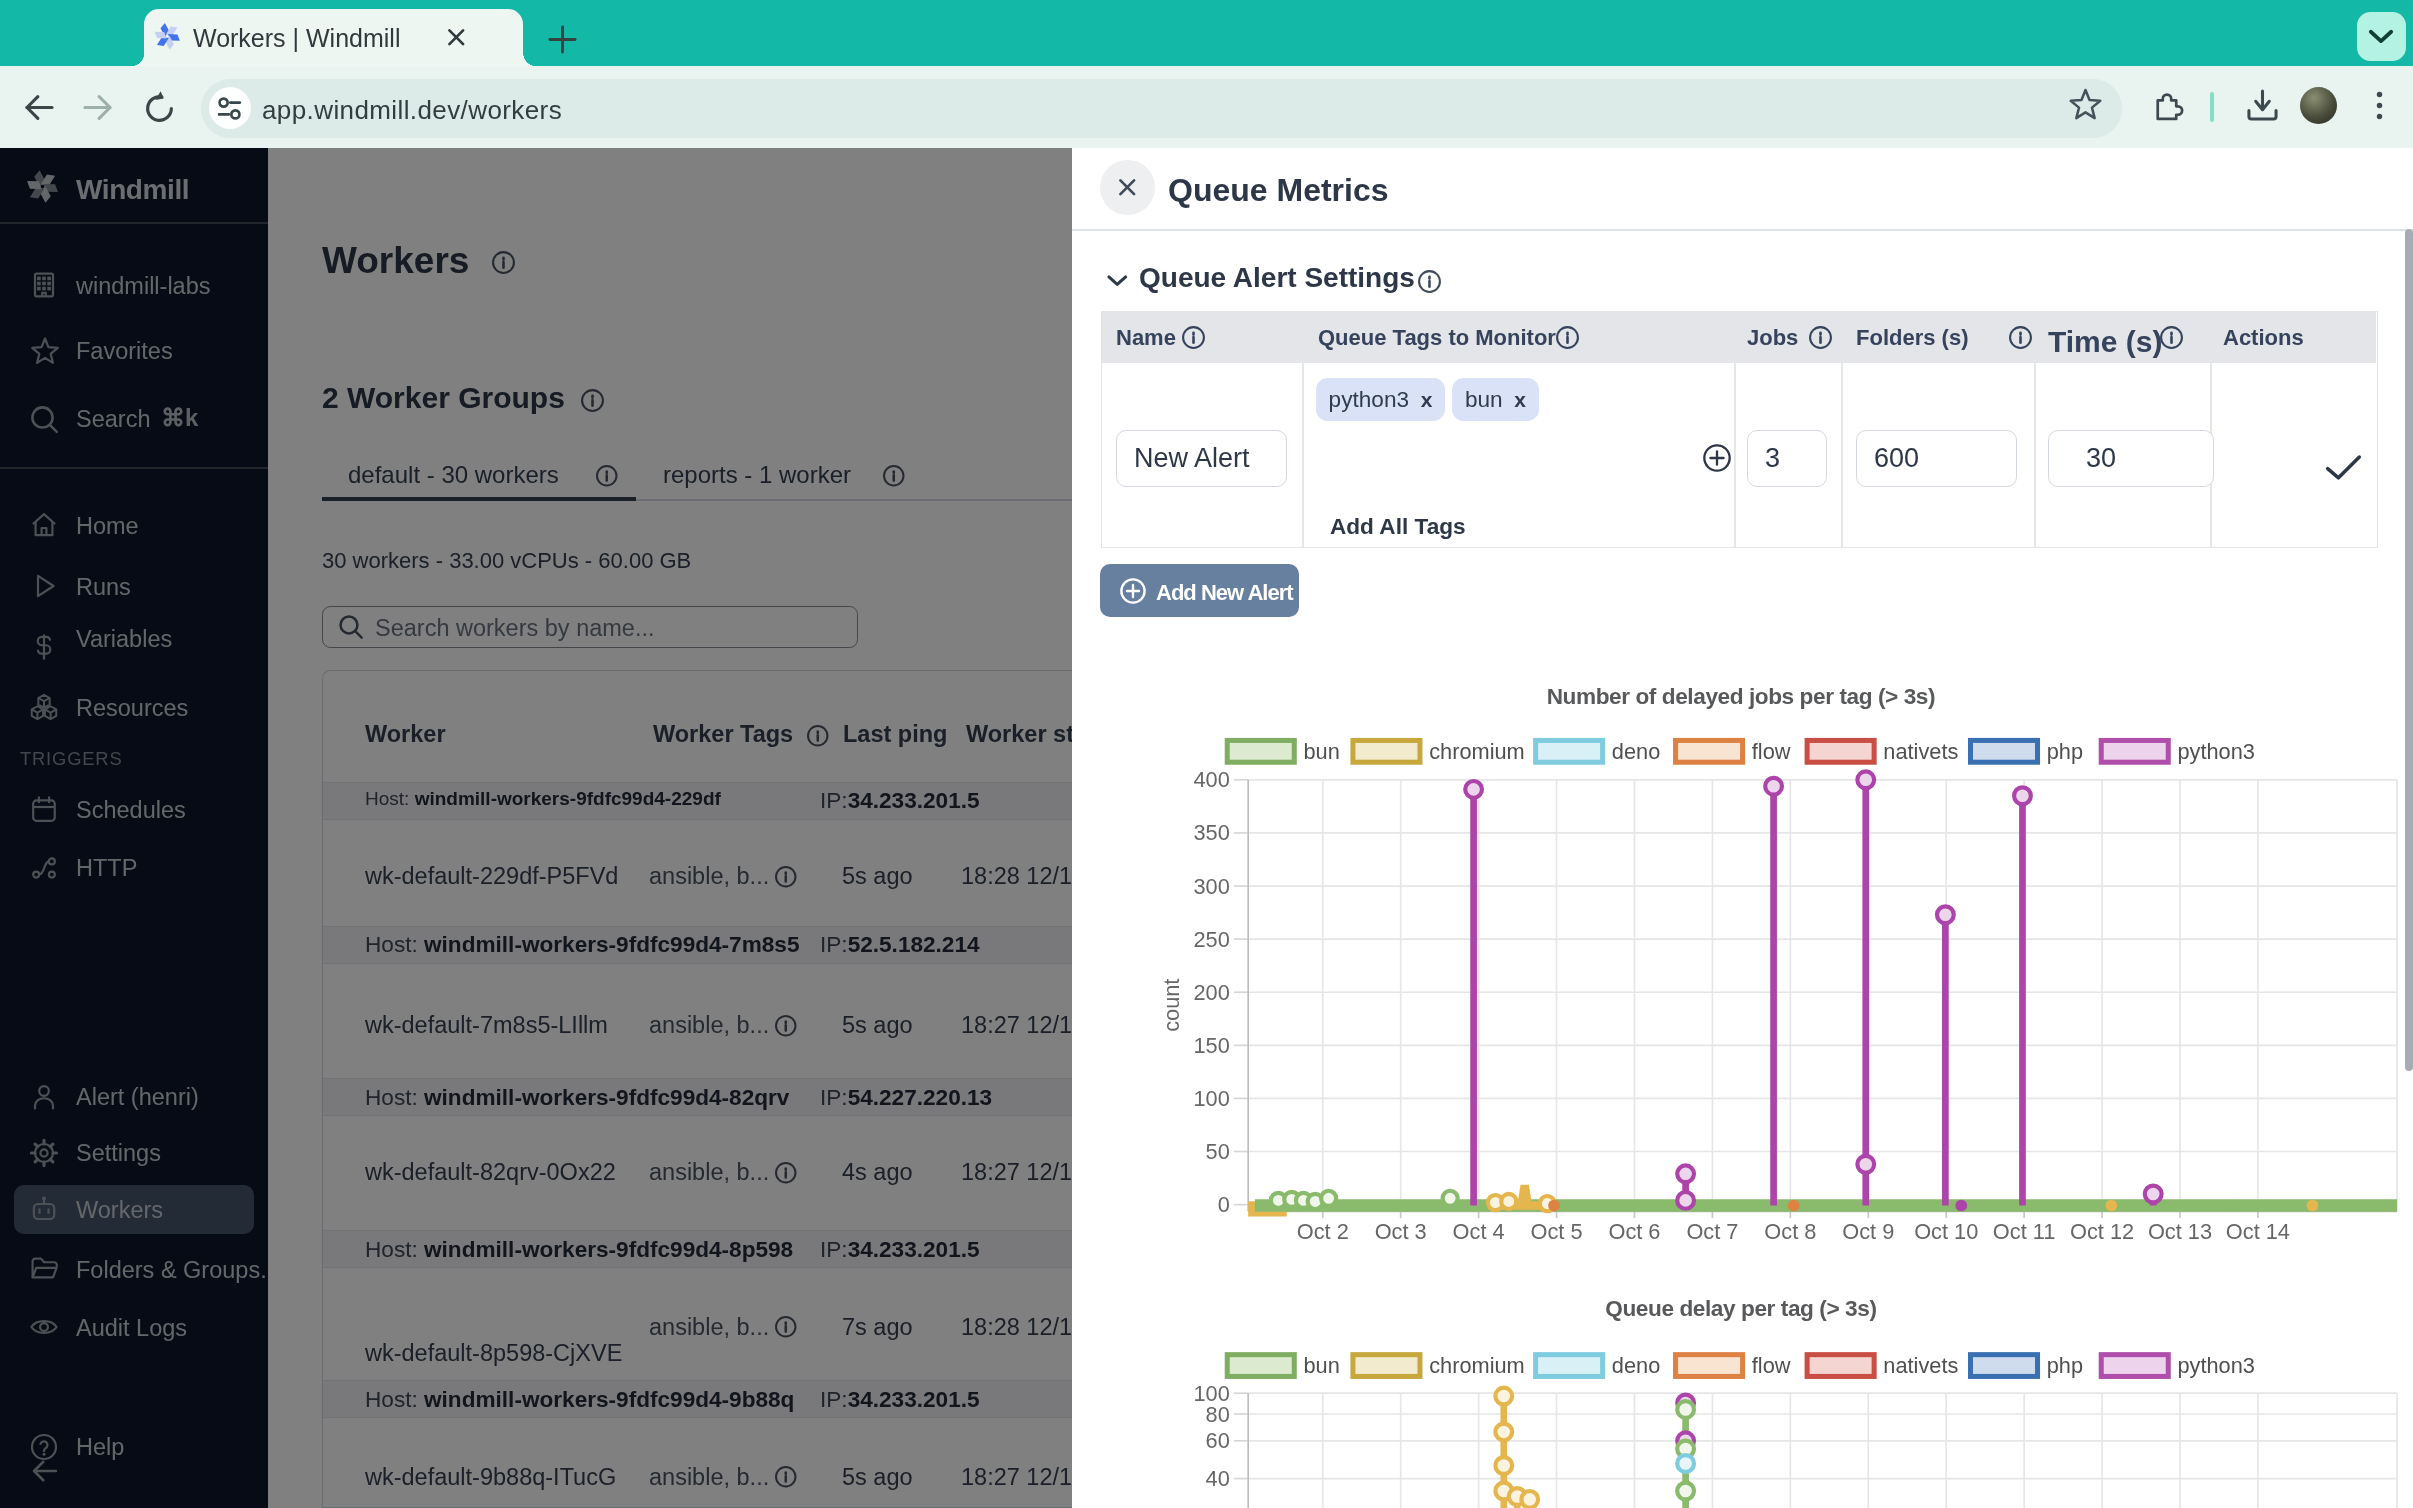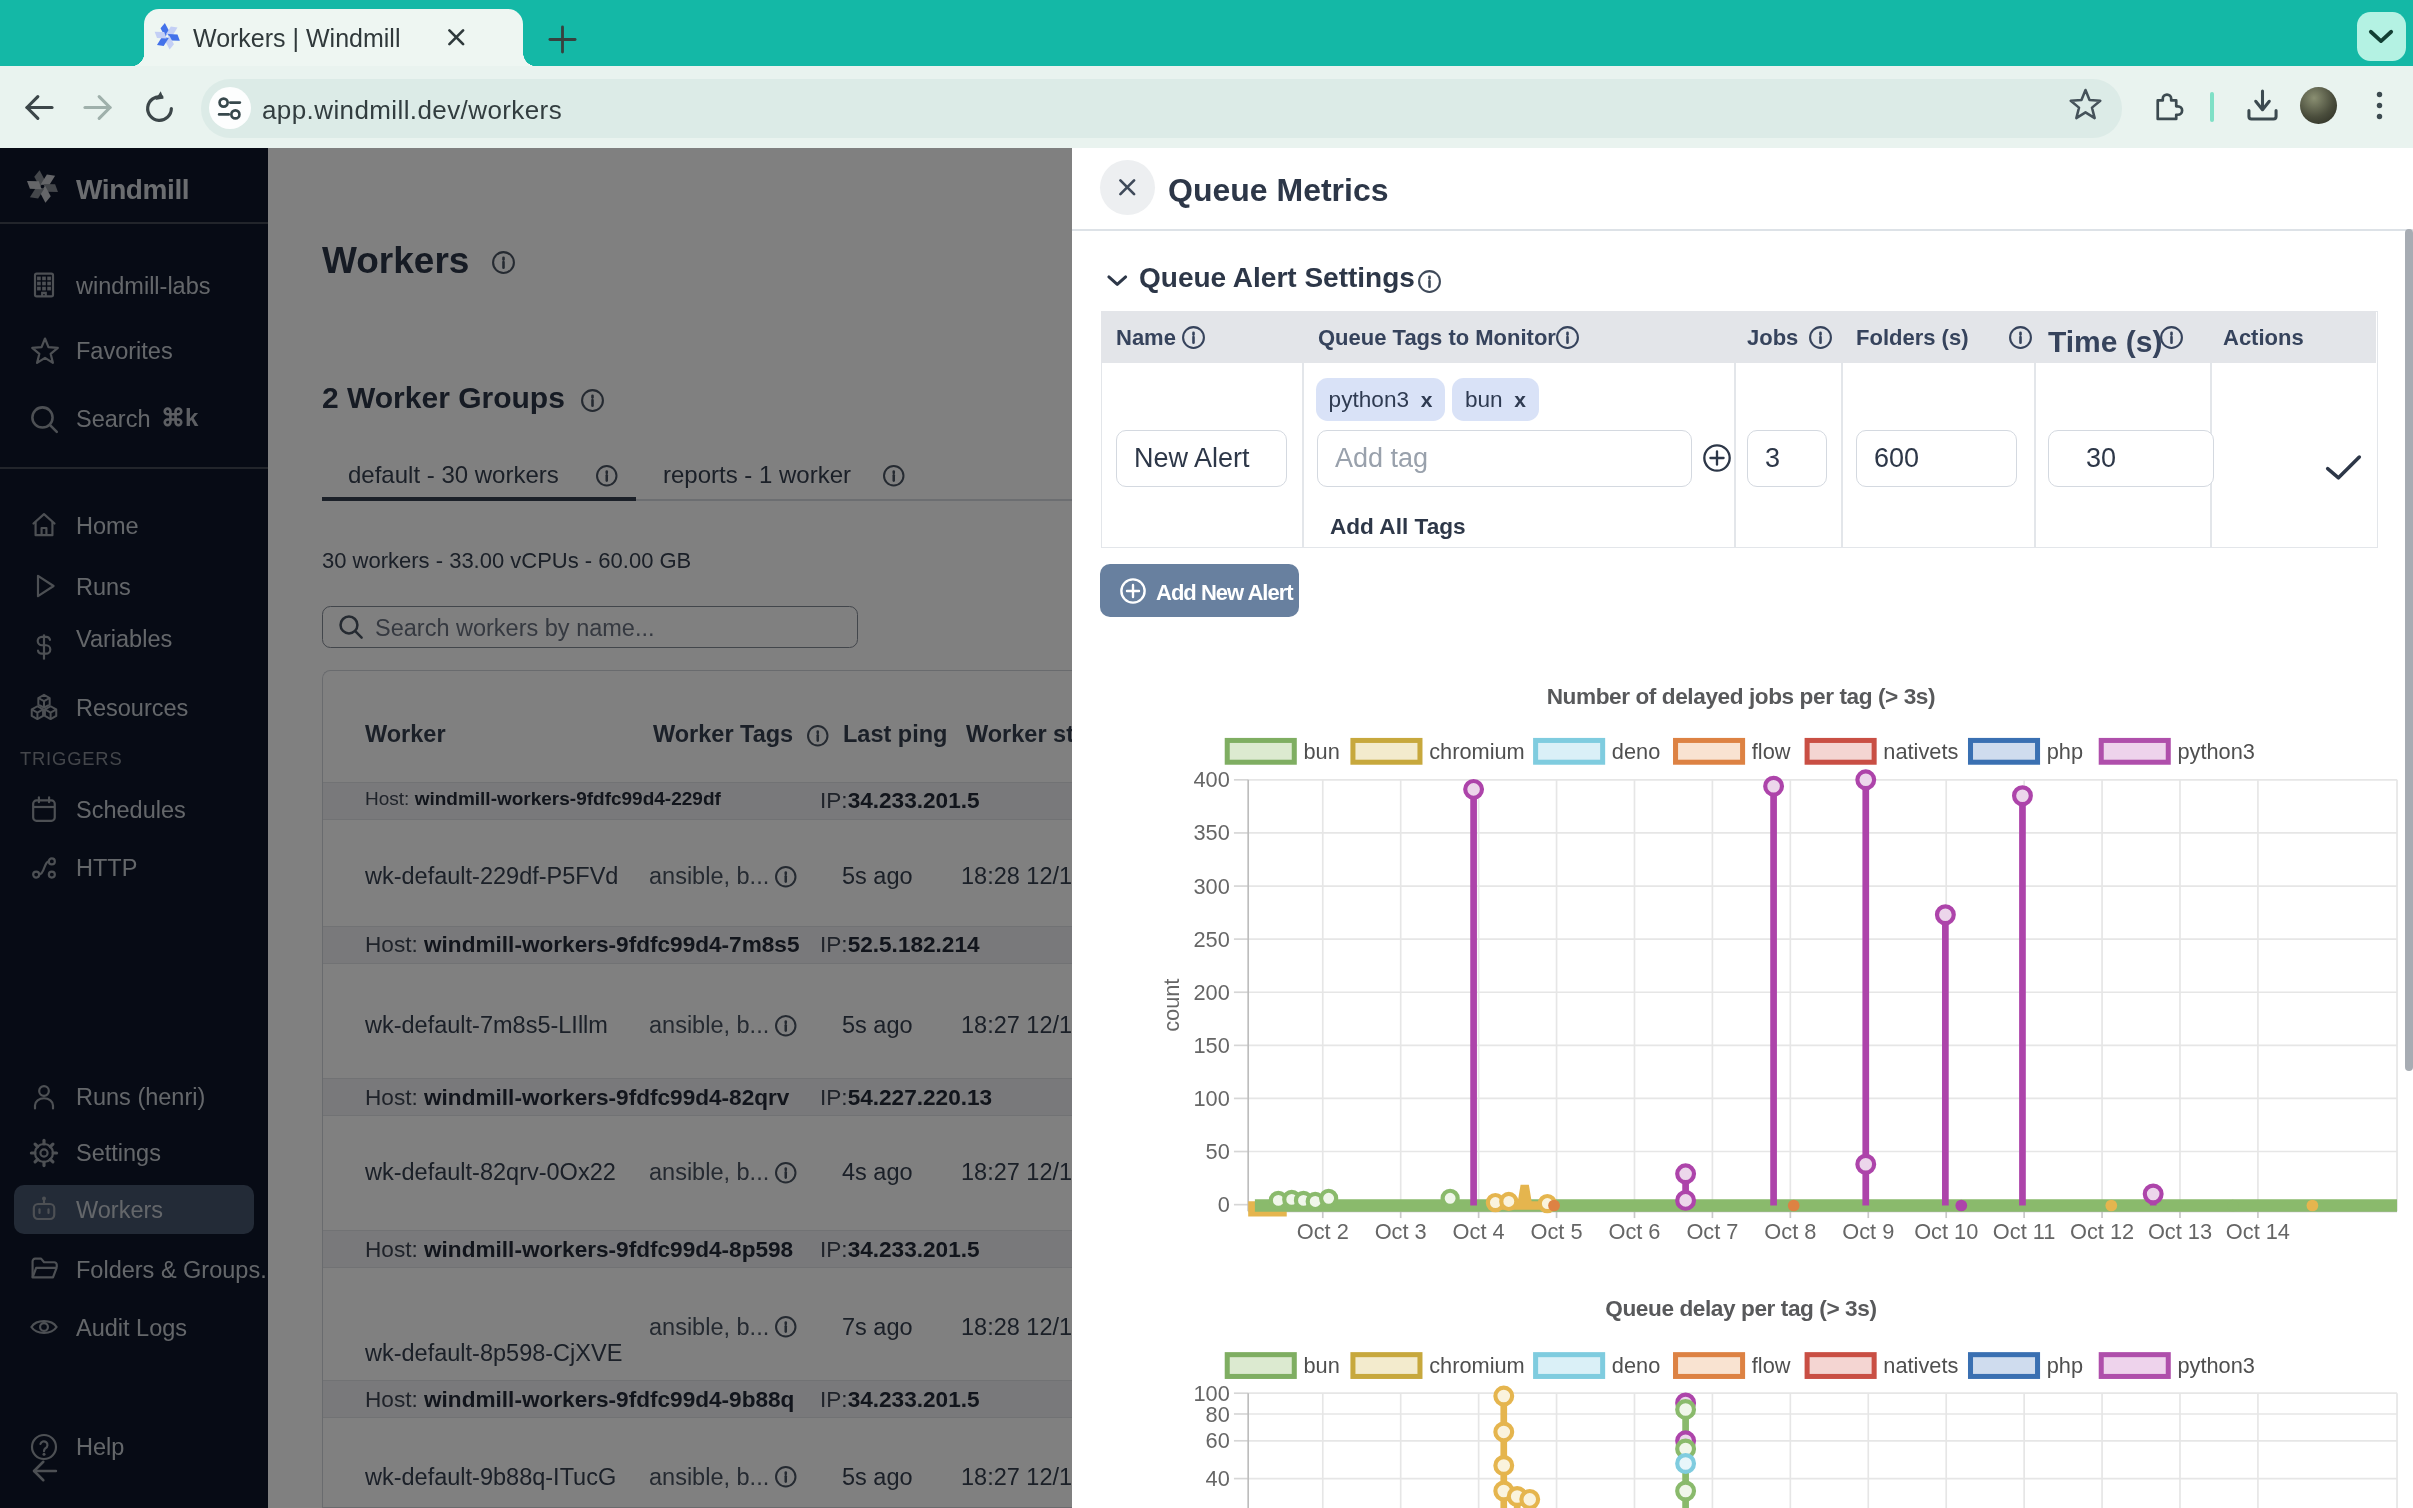--- a/index.html
+++ b/index.html
@@ -179,21 +179,21 @@
             <path d="M12.2,25.9 C 18.7 25.9, 18.0 10.1, 23.8 10.1" fill="none" stroke="#9aa0a8" stroke-width="2.6"></path>
           </svg>
         </div>
         <div class="sbt" style="top:707px;">HTTP</div>
         <div class="sbi" style="top:934px;">
           <svg width="30" height="30" viewBox="0 0 36 36" style="">
             <circle cx="18.0" cy="10.8" r="5.8" fill="none" stroke="#9aa0a8" stroke-width="2.6"></circle>
             <path d="M7.2,31.7 v-3.6 a 10.8 8.6 0 0 1 21.6 0 v 3.6" fill="none" stroke="#9aa0a8" stroke-width="2.6" stroke-linecap="round"></path>
           </svg>
         </div>
-        <div class="sbt" style="top:936px;">Runs (henri)</div>
+        <div class="sbt" style="top:936px;">Alert (henri)</div>
         <div class="sbi" style="top:990px;">
           <svg width="30" height="30" viewBox="0 0 36 36" style="">
             <circle cx="18.0" cy="18.0" r="10.8" fill="none" stroke="#9aa0a8" stroke-width="2.6"></circle>
             <circle cx="18.0" cy="18.0" r="4.3" fill="none" stroke="#9aa0a8" stroke-width="2.6"></circle>
             <line x1="28.8" y1="18.0" x2="33.1" y2="18.0" stroke="#9aa0a8" stroke-width="3.8" stroke-linecap="round"></line>
             <line x1="25.6" y1="25.6" x2="28.7" y2="28.7" stroke="#9aa0a8" stroke-width="3.8" stroke-linecap="round"></line>
             <line x1="18.0" y1="28.8" x2="18.0" y2="33.1" stroke="#9aa0a8" stroke-width="3.8" stroke-linecap="round"></line>
             <line x1="10.4" y1="25.6" x2="7.3" y2="28.7" stroke="#9aa0a8" stroke-width="3.8" stroke-linecap="round"></line>
             <line x1="7.2" y1="18.0" x2="2.9" y2="18.0" stroke="#9aa0a8" stroke-width="3.8" stroke-linecap="round"></line>
             <line x1="10.4" y1="10.4" x2="7.3" y2="7.3" stroke="#9aa0a8" stroke-width="3.8" stroke-linecap="round"></line>
@@ -399,21 +399,20 @@
           </svg></div>
         <div class="abs" style="left:1151px;top:177px;font-size:22px;font-weight:bold;color:#36435c;">Actions</div>
         <div class="abs" style="left:230px;top:215px;width:1.7px;height:184px;background:#e3e6ea;"></div>
         <div class="abs" style="left:662px;top:215px;width:1.7px;height:184px;background:#e3e6ea;"></div>
         <div class="abs" style="left:769px;top:215px;width:1.7px;height:184px;background:#e3e6ea;"></div>
         <div class="abs" style="left:962px;top:215px;width:1.7px;height:184px;background:#e3e6ea;"></div>
         <div class="abs" style="left:1138px;top:215px;width:1.7px;height:184px;background:#e3e6ea;"></div>
         <div class="abs flexc" style="left:244px;top:230px;width:129px;height:43px;background:#d9e2f7;border-radius:11.7px;justify-content:center;font-size:22.6px;color:#2f3b52;">python3<b style="margin-left:11.7px;font-size:21px;">x</b></div>
         <div class="abs flexc" style="left:380px;top:230px;width:87px;height:43px;background:#d9e2f7;border-radius:11.7px;justify-content:center;font-size:22.6px;color:#2f3b52;">bun<b style="margin-left:11.7px;font-size:21px;">x</b></div>
         <div class="ipt" style="left:44px;top:282px;width:171px;">New Alert</div>
-        <div class="ipt" style="left:245px;top:282px;width:375px;color:#99a1ac;">Add tag</div>
         <div class="abs" style="left:630px;top:295px;"><svg width="30" height="30" viewBox="0 0 36 36" style="">
             <circle cx="18.0" cy="18.0" r="15.2" fill="none" stroke="#2d3748" stroke-width="2.8"></circle>
             <line x1="10.1" y1="18.0" x2="25.9" y2="18.0" stroke="#2d3748" stroke-width="2.8" stroke-linecap="round"></line>
             <line x1="18.0" y1="10.1" x2="18.0" y2="25.9" stroke="#2d3748" stroke-width="2.8" stroke-linecap="round"></line>
           </svg></div>
         <div class="ipt" style="left:675px;top:282px;width:80px;">3</div>
         <div class="ipt" style="left:784px;top:282px;width:161px;">600</div>
         <div class="ipt" style="left:976px;top:282px;width:166px;padding-left:37px;">30</div>
         <div class="abs" style="left:1252px;top:304px;"><svg width="39" height="30" viewBox="0 0 46 36" style="">
             <path d="M4,20 L17,31 L42,6" fill="none" stroke="#2d3748" stroke-width="4.2" stroke-linecap="round" stroke-linejoin="round"></path>

